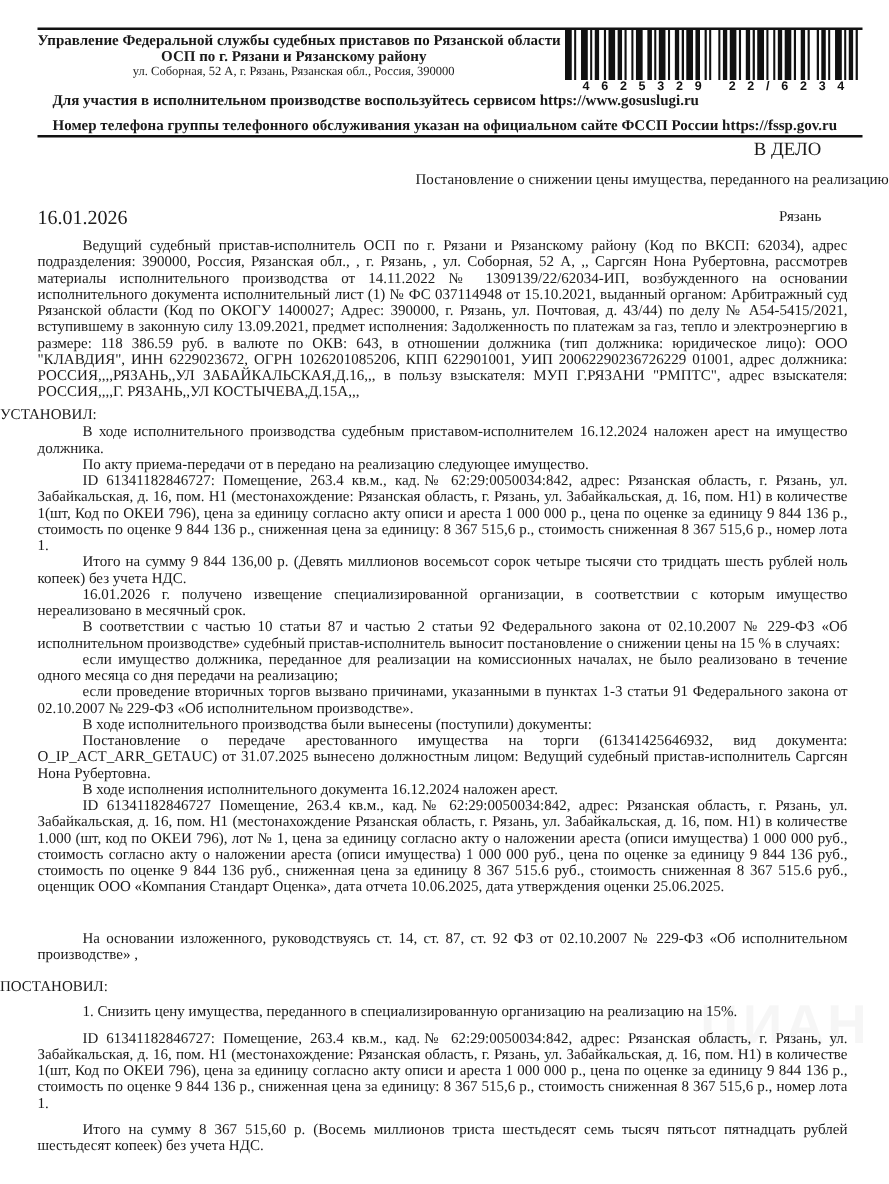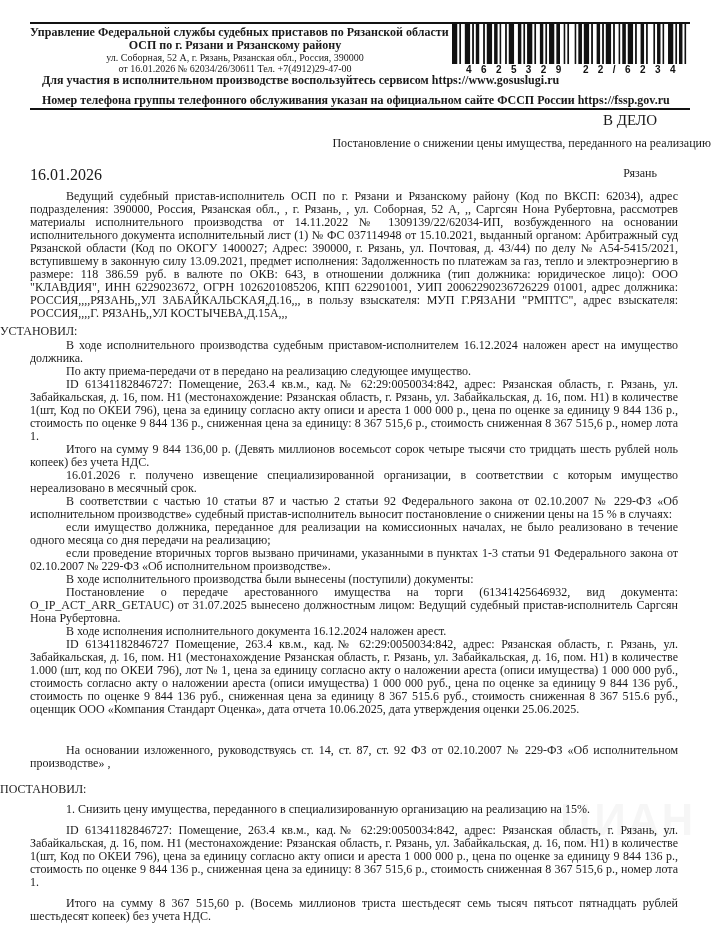--- a/index.html
+++ b/index.html
@@ -39,21 +39,20 @@
 <body>
 
 <div class="page">
 
   <div class="topline" style="top:22px;"></div>
 
   <div class="header-block">
     <div class="hdr-agency">Управление Федеральной службы судебных приставов по Рязанской области</div>
     <div class="hdr-dept">ОСП по г. Рязани и Рязанскому району</div>
     <div class="hdr-small">ул. Соборная, 52 А, г. Рязань, Рязанская обл., Россия, 390000</div>
-    <div class="hdr-small">от 16.01.2026 № 62034/26/30611 Тел. +7(4912)29-47-00</div>
   </div>
 
   <div class="barcode">
     <div class="barcode-bars" id="bars" style="transform: scaleX(1.83077); transform-origin: left center;">
         <span style="width: 3px; background: rgb(17, 17, 17);"></span>
         <span style="width: 1px; background: rgb(255, 255, 255);"></span>
         <span style="width: 1px; background: rgb(17, 17, 17);"></span>
         <span style="width: 2px; background: rgb(255, 255, 255);"></span>
         <span style="width: 3px; background: rgb(17, 17, 17);"></span>
         <span style="width: 1px; background: rgb(255, 255, 255);"></span>

